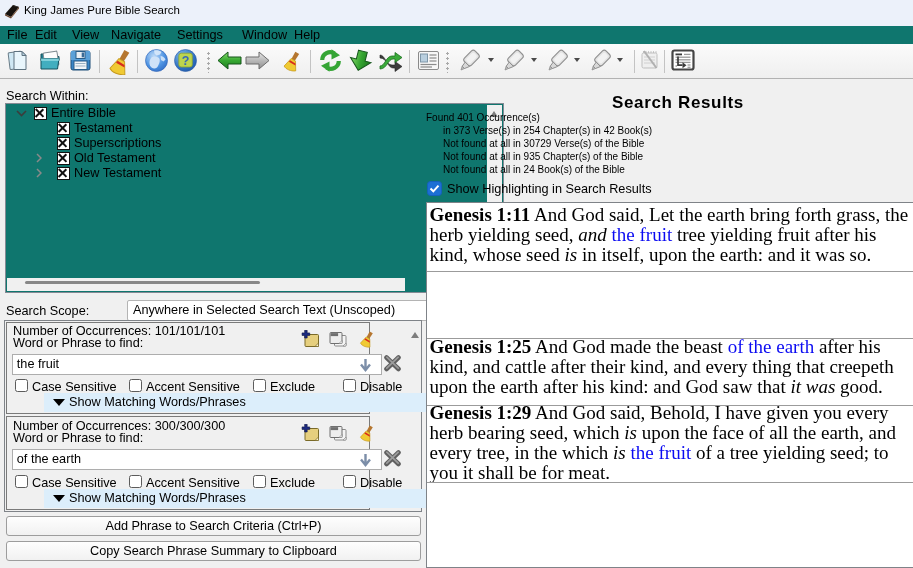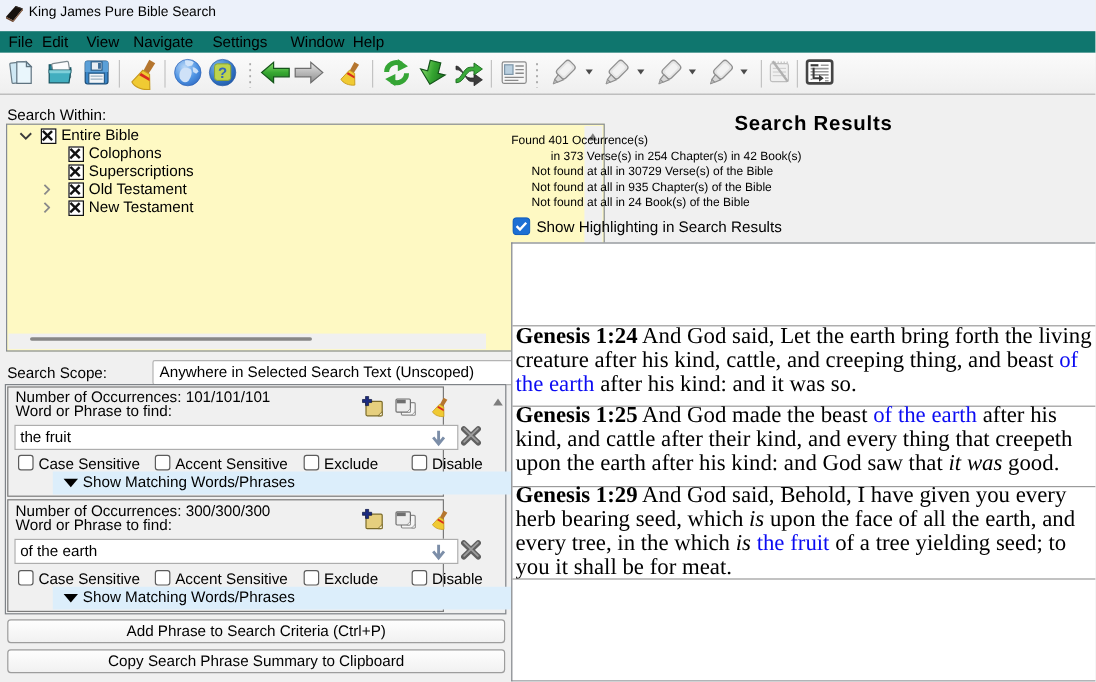--- a/index.html
+++ b/index.html
@@ -9,21 +9,21 @@
 #menubar { left:0; top:26px; width:913px; height:18px; background:#0f766e; }
 .mi { top:2px; font-size:12.7px; }
 #toolbar { left:0; top:44px; width:913px; height:35px; background:linear-gradient(#fbfbfb,#efefef); border-bottom:1px solid #b2b2b2; }
 .tsep { top:50px; width:1px; height:23px; background:#c3c3c3; }
 .thandle { top:51px; width:3px; height:22px;
   background-image:radial-gradient(circle, #a9a9a9 1px, transparent 1.2px);
   background-size:3px 5px; }
 svg { display:block; }
 
 .lbl { font-size:12.7px; }
-#treebox { left:5px; top:103px; width:499px; height:190px; background:#fef9c3; border:1px solid #848a94; }
+#treebox { left:5px; top:103px; width:499px; height:190px; background:#0f766e; border:1px solid #848a94; }
 .trow { position:absolute; font-size:12.7px; height:15px; line-height:15px; }
 #vsb1 { position:absolute; right:1px; top:1px; width:15px; height:174px; background:#f0f0f0; }
 #hsb1 { position:absolute; left:1px; bottom:1px; width:398px; height:13px; background:#f0f0f0; }
 #hthumb { position:absolute; left:18px; top:3px; width:235px; height:3px; background:#878787; border-radius:1.5px; }
 .sarrow { width:0; height:0; position:absolute; }
 .up { border-left:4.5px solid transparent; border-right:4.5px solid transparent; border-bottom:6px solid #7d7d7d; }
 .down { border-left:4.5px solid transparent; border-right:4.5px solid transparent; border-top:6px solid #7d7d7d; }
 #combo { left:91px; top:300px; width:328px; height:21px; background:#fff; border:1px solid #b4b4b4; border-radius:2px; font-size:12.7px; line-height:19px; padding-left:5px;margin-left:36px; }
 #scrollarea { left:4px; top:320px; width:418px; height:192px; border:1px solid #7f8388; background:#f0f0f0; }
 .panel { position:absolute; left:1px; width:364px; background:#f0f0f0; border:1px solid #7a7a7a; }
@@ -243,21 +243,21 @@
 </svg>
 
 <div class="abs lbl" style="left:6px;top:89px">Search Within:</div>
 <div class="abs" id="treebox">
  <svg style="position:absolute;left:10px;top:6px" width="11" height="7" viewBox="0 0 11 7">
       <path d="M1 1 L5.5 5.5 L10 1" fill="none" stroke="#3c3c3c" stroke-width="1.6"></path>
     </svg>
  <div class="cbx" style="left:28px;top:3px"></div>
  <div class="trow" style="left:45px;top:2px">Entire Bible</div>
  <div class="cbx" style="left:51px;top:18px"></div>
- <div class="trow" style="left:68px;top:17px">Colophons</div>
+ <div class="trow" style="left:68px;top:17px">Testament</div>
  <div class="cbx" style="left:51px;top:33px"></div>
  <div class="trow" style="left:68px;top:32px">Superscriptions</div>
  <svg style="position:absolute;left:30px;top:49px" width="6" height="10" viewBox="0 0 6 10">
       <path d="M1 1 L5 5 L1 9" fill="none" stroke="#8a8a8a" stroke-width="1.5"></path>
     </svg>
  <div class="cbx" style="left:51px;top:48px"></div>
  <div class="trow" style="left:68px;top:47px">Old Testament</div>
  <svg style="position:absolute;left:30px;top:64px" width="6" height="10" viewBox="0 0 6 10">
       <path d="M1 1 L5 5 L1 9" fill="none" stroke="#8a8a8a" stroke-width="1.5"></path>
     </svg>
@@ -334,30 +334,30 @@
         <use href="#ic-broom" x="57" y="0"></use>
       </svg>
  </div>
  <span class="sarrow up" style="left:406px;top:11px"></span>
 </div>
 <div class="abs btn" style="top:516px">Add Phrase to Search Criteria (Ctrl+P)</div>
 <div class="abs btn" style="top:541px">Copy Search Phrase Summary to Clipboard</div>
 
 <div class="abs" id="heading">Search Results</div>
 <div class="abs stats" style="left:426px;top:112px">Found 401 Occurrence(s)</div>
-<div class="abs stats" style="left:459px;top:125px">in 373 Verse(s) in 254 Chapter(s) in 42 Book(s)</div>
+<div class="abs stats" style="left:443px;top:125px">in 373 Verse(s) in 254 Chapter(s) in 42 Book(s)</div>
 <div class="abs stats" style="left:443px;top:138px">Not found at all in 30729 Verse(s) of the Bible</div>
 <div class="abs stats" style="left:443px;top:151px">Not found at all in 935 Chapter(s) of the Bible</div>
 <div class="abs stats" style="left:443px;top:164px">Not found at all in 24 Book(s) of the Bible</div>
 <svg class="abs" style="left:427px;top:181px" width="15" height="15" viewBox="0 0 15 15">
  <rect x="0.5" y="0.5" width="14" height="14" rx="3" fill="#1c6fd4" stroke="#1460bd"></rect>
  <path d="M3.5 7.5 L6.3 10.3 L11.5 4.6" fill="none" stroke="#fff" stroke-width="2"></path>
 </svg>
 <div class="abs lbl" style="left:447px;top:182px">Show Highlighting in Search Results</div>
 <div class="abs" id="resbox">
+ <div class="entry" style="top:2px"><b>Genesis 1:11</b> And God said, Let the earth bring forth grass, the<br>herb yielding seed, <i>and</i> <span class="bl">the fruit</span> tree yielding fruit after his<br>kind, whose seed <i>is</i> in itself, upon the earth: and it was so.</div>
  <div class="rsep" style="top:68px"></div>
- <div class="entry" style="top:67.5px"><b>Genesis 1:24</b> And God said, Let the earth bring forth the living<br>creature after his kind, cattle, and creeping thing, and beast <span class="bl">of</span><br><span class="bl">the earth</span> after his kind: and it was so.</div>
  <div class="rsep" style="top:135px"></div>
  <div class="entry" style="top:133.5px"><b>Genesis 1:25</b> And God made the beast <span class="bl">of the earth</span> after his<br>kind, and cattle after their kind, and every thing that creepeth<br>upon the earth after his kind: and God saw that <i>it was</i> good.</div>
  <div class="rsep" style="top:201.5px"></div>
  <div class="entry" style="top:199.5px"><b>Genesis 1:29</b> And God said, Behold, I have given you every<br>herb bearing seed, which <i>is</i> upon the face of all the earth, and<br>every tree, in the which <i>is</i> <span class="bl">the fruit</span> of a tree yielding seed; to<br>you it shall be for meat.</div>
  <div class="rsep" style="top:279px"></div>
 </div>
 
 </body></html>

